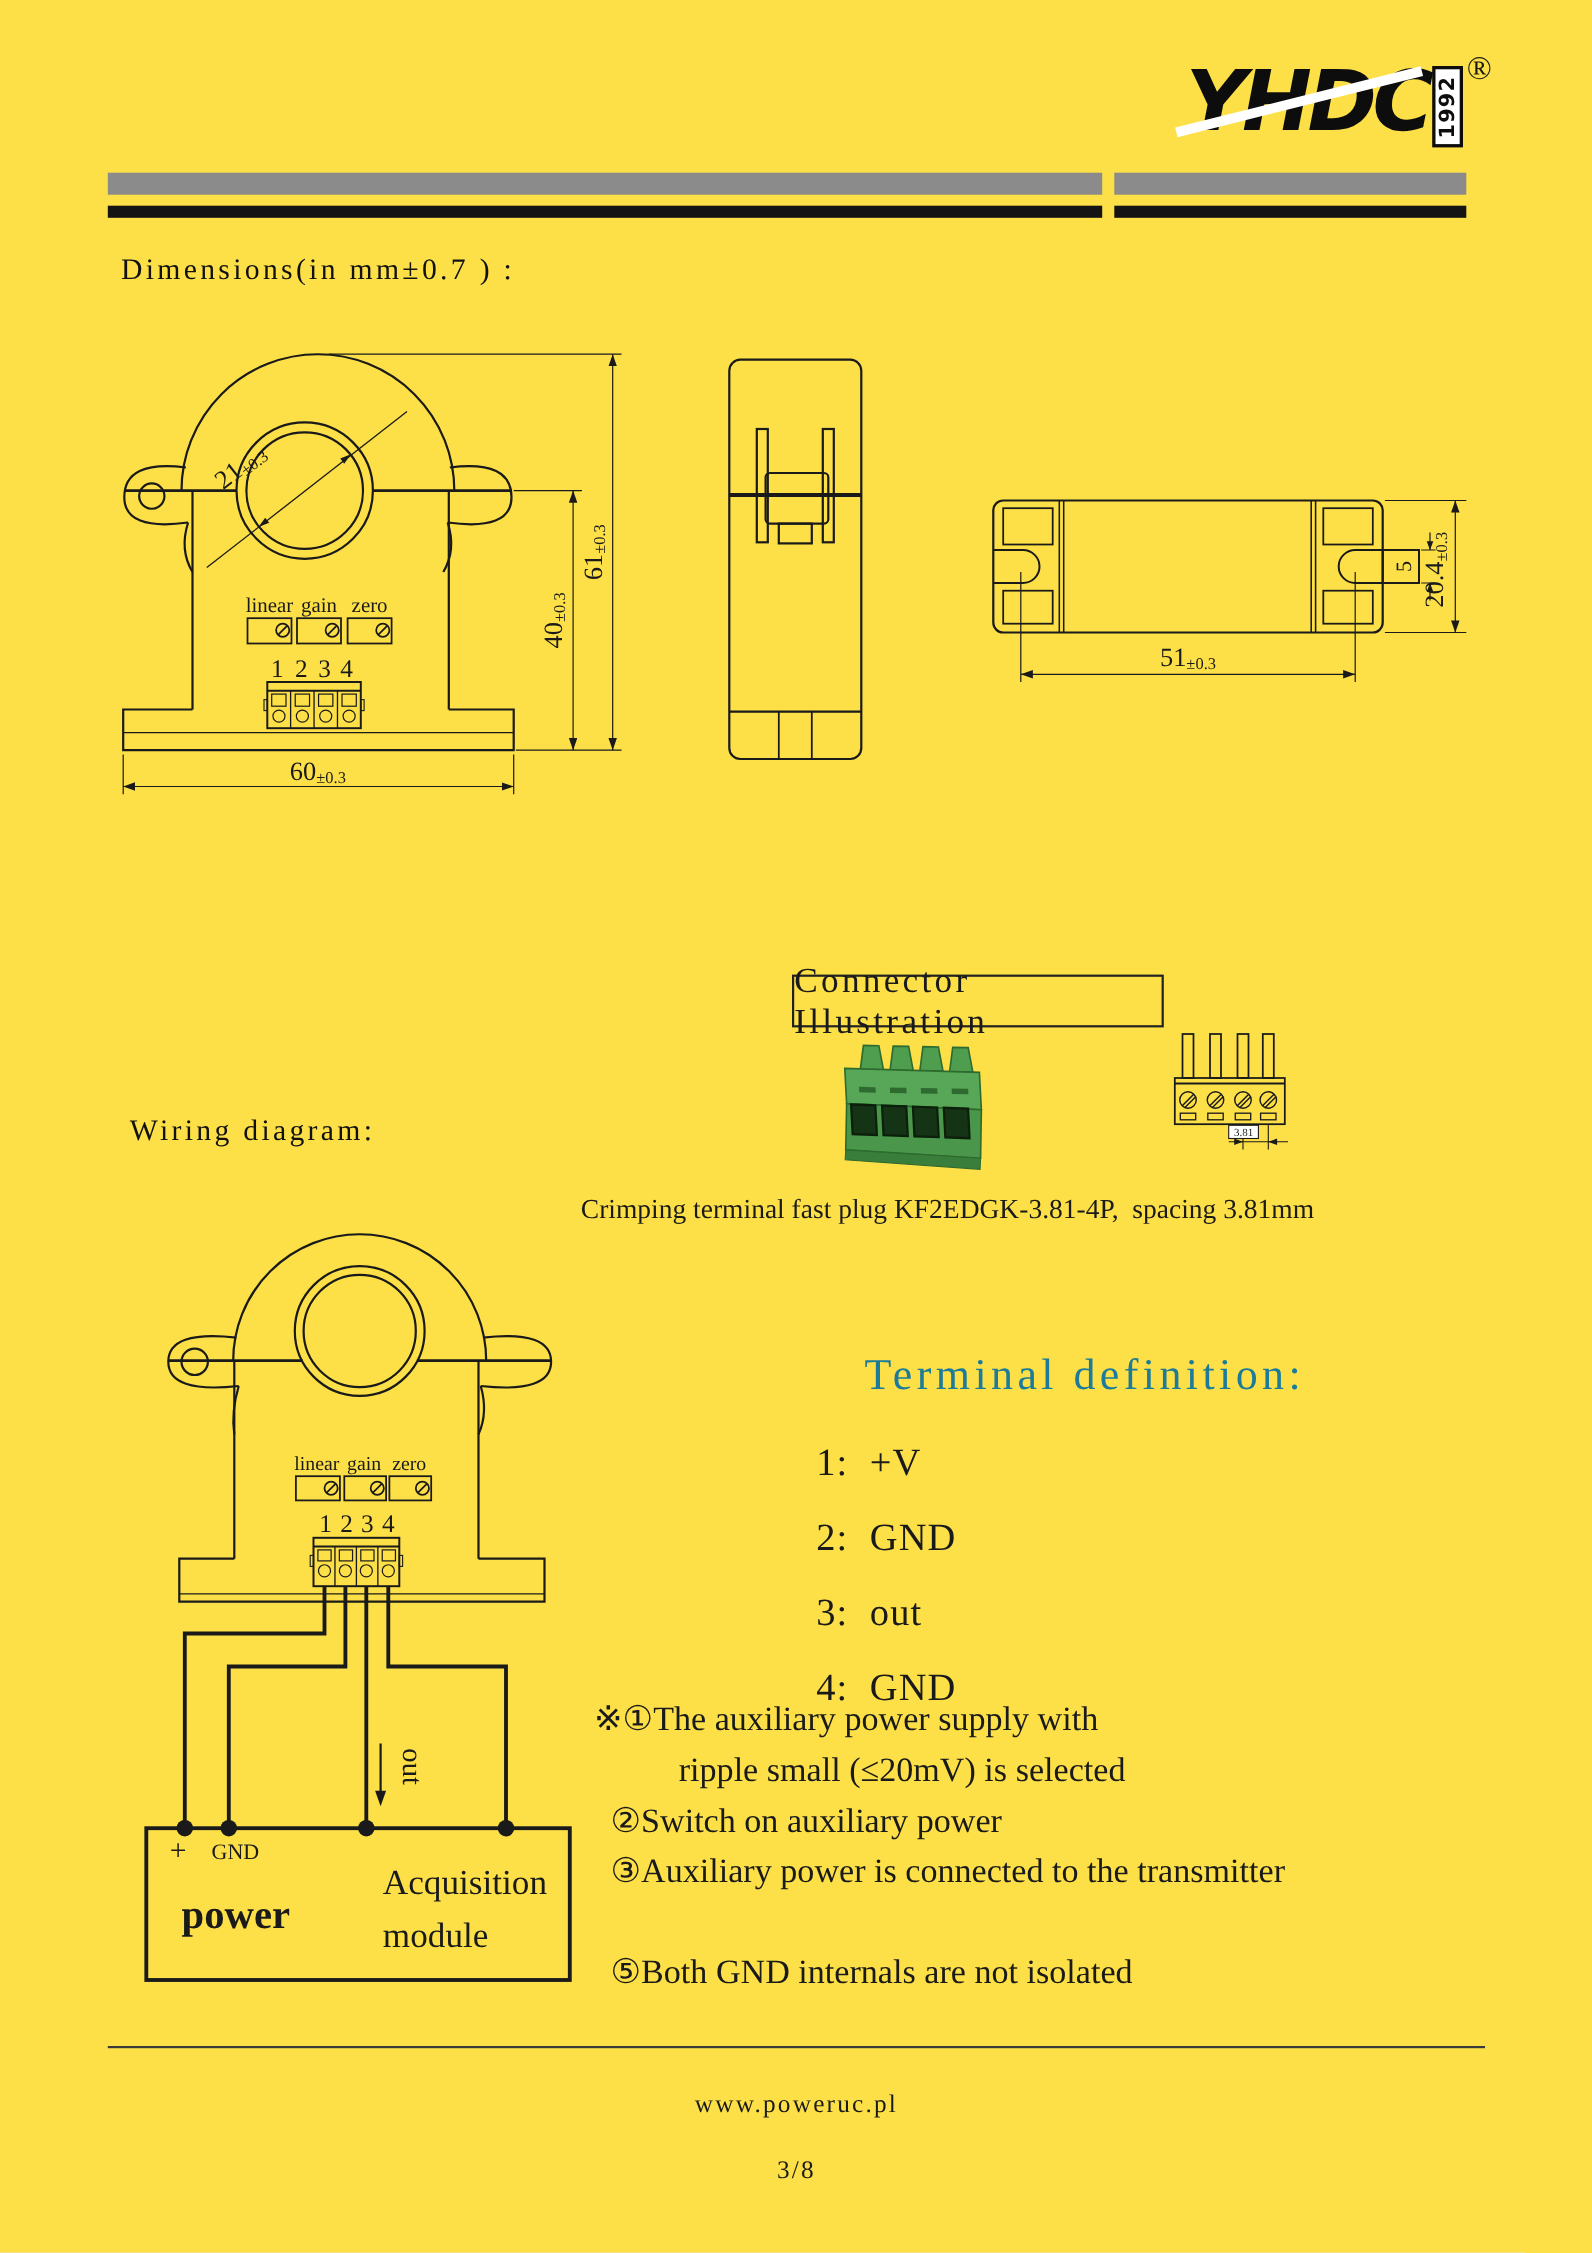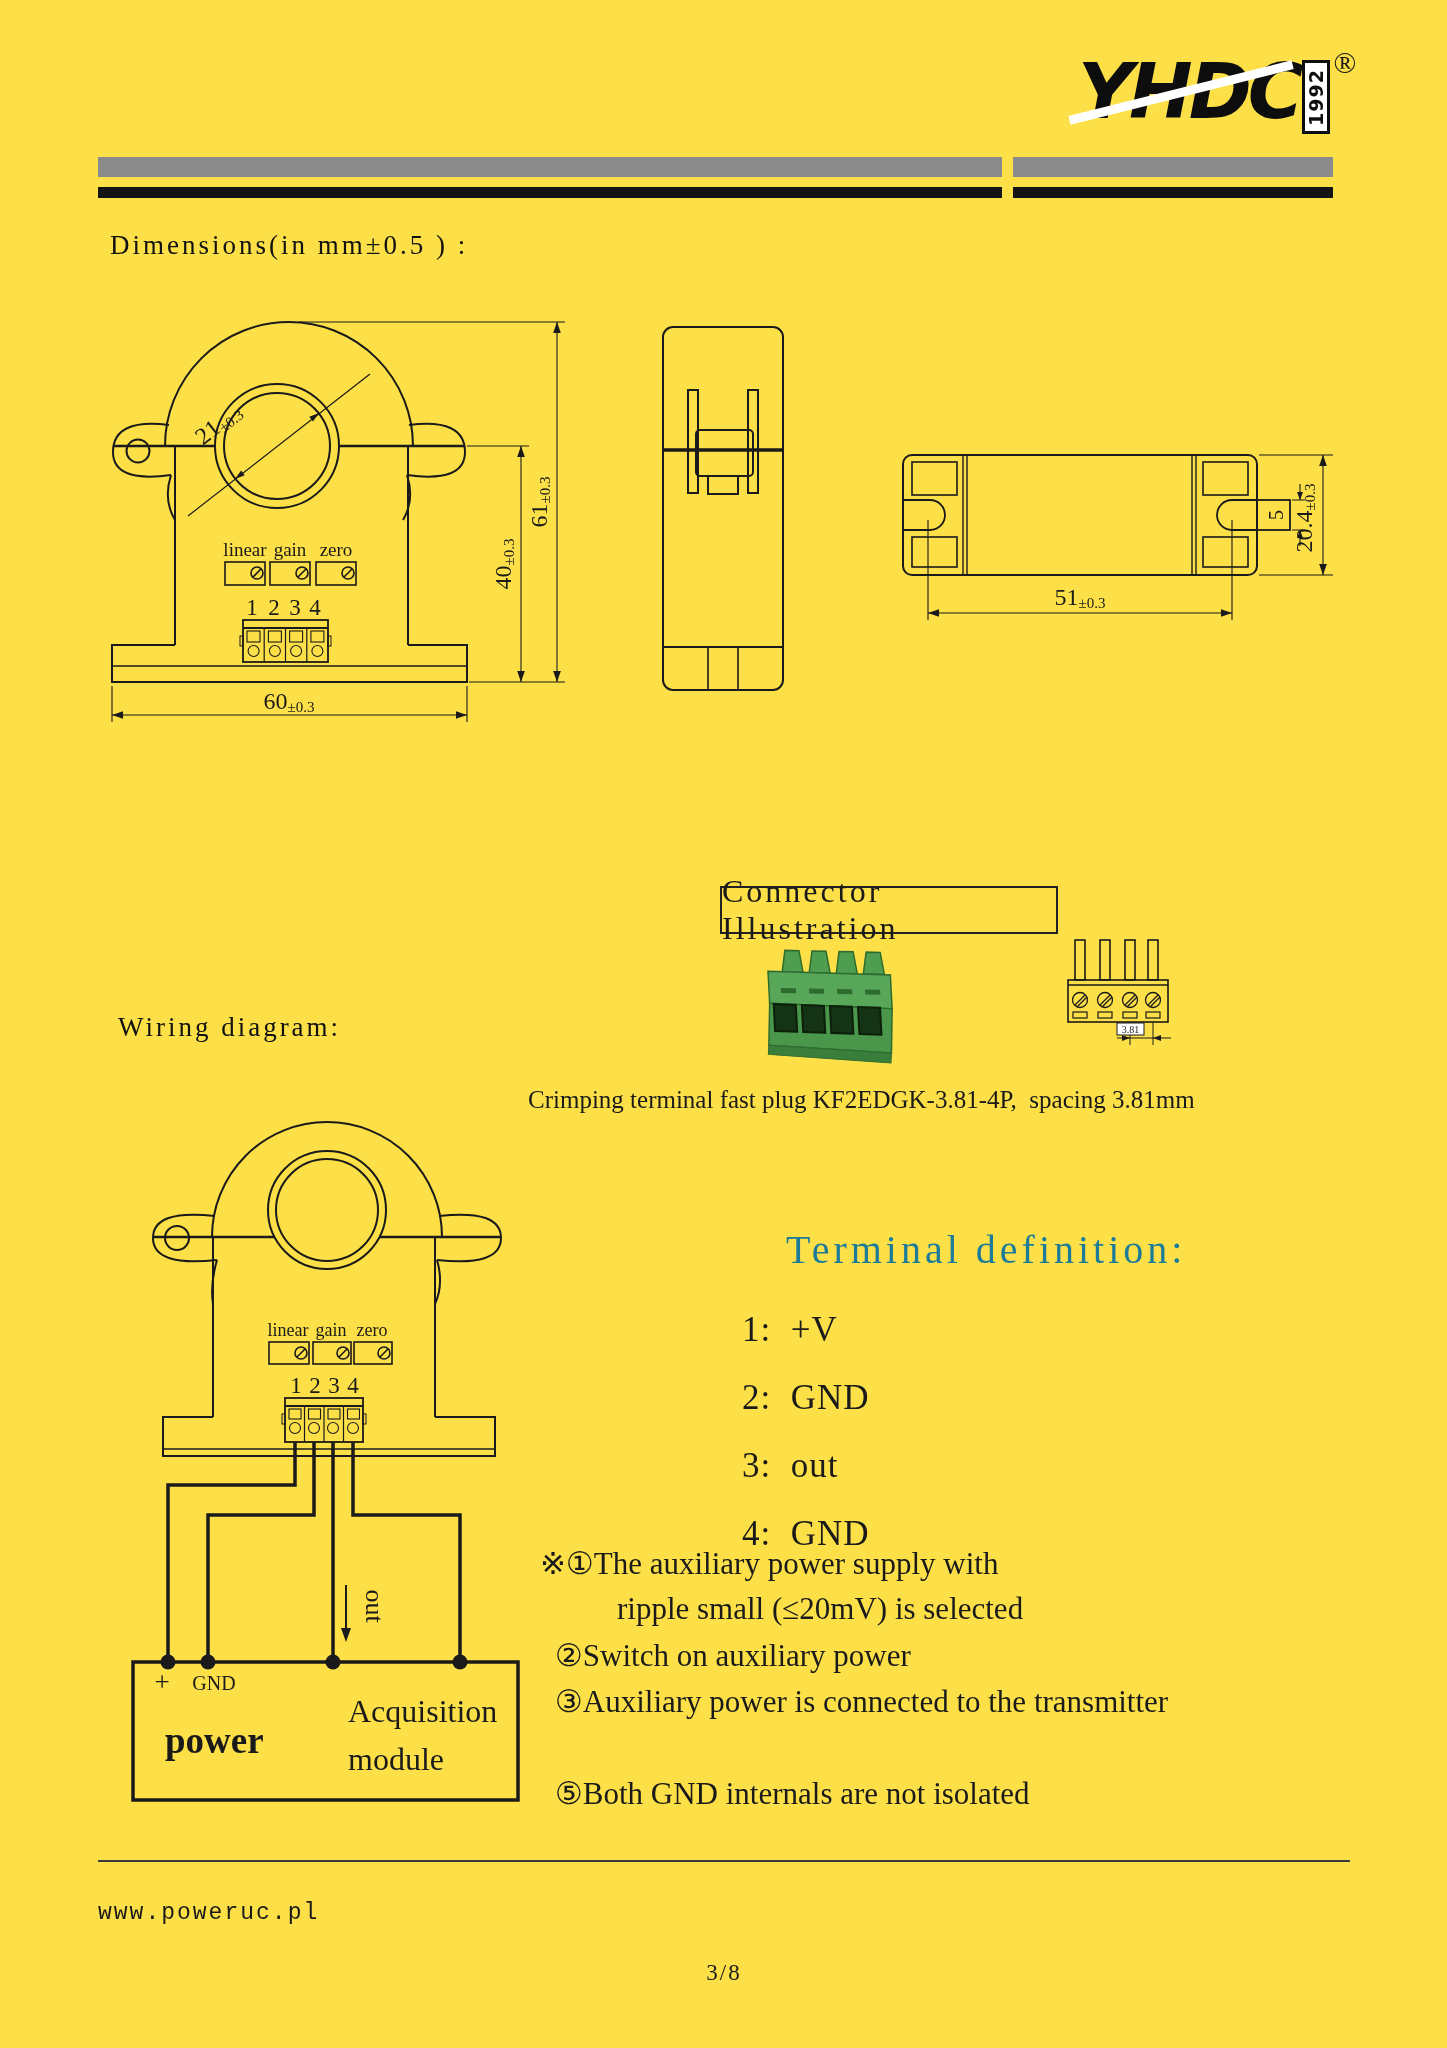--- a/index.html
+++ b/index.html
@@ -65,21 +65,21 @@
         <span class="logo-year">1992</span>
       </div>
     </div>
     <div class="logo-r">®</div>
   </div>
   <div class="bar" style="left:98px;top:157px;width:904px;"></div>
   <div class="bar" style="left:1013px;top:157px;width:320px;"></div>
   <div class="bar black" style="left:98px;top:187px;width:904px;"></div>
   <div class="bar black" style="left:1013px;top:187px;width:320px;"></div>
 
-  <div class="abs sec-title pre" style="left:110px;top:230px;">Dimensions(in mm±0.5 ) :</div>
+  <div class="abs sec-title pre" style="left:110px;top:230px;">Dimensions(in mm±0.7 ) :</div>
 
   <svg style="left:85px;top:262px;" width="500" height="480" viewBox="0 0 500 480">
     <g fill="none" stroke="#1a1a1a" stroke-width="2">
 
       <path d="M80,184 A124,124 0 0 1 328,184"></path>
 
       <path d="M84,163 Q28,156 28,190 Q28,221 86,213"></path>
       <path d="M86,213 Q78,238 90,258"></path>
       <path d="M324,163 Q380,156 380,190 Q380,221 322,213"></path>
       <path d="M322,213 Q330,238 318,258"></path>
@@ -357,16 +357,16 @@
   <div class="abs term-item pre" style="left:742px;top:1446px;">3:  out</div>
   <div class="abs term-item pre" style="left:742px;top:1514px;">4:  GND</div>
 
   <div class="abs note-line" style="left:540px;top:1545px;">※①The auxiliary power supply with</div>
   <div class="abs note-line" style="left:617px;top:1591px;">ripple small (≤20mV) is selected</div>
   <div class="abs note-line" style="left:555px;top:1637px;">②Switch on auxiliary power</div>
   <div class="abs note-line" style="left:555px;top:1683px;">③Auxiliary power is connected to the transmitter</div>
   <div class="abs note-line" style="left:555px;top:1775px;">⑤Both GND internals are not isolated</div>
 
   <div class="footer-line"></div>
-  <div class="abs footer-text" style="left:98px;top:1900px;width:1252px;font-family:Liberation Mono, monospace;">www.poweruc.pl</div>
+  <div class="abs footer-text" style="left:98px;top:1900px;width:1252px;text-align:center;">www.poweruc.pl</div>
   <div class="abs footer-text" style="left:98px;top:1960px;width:1252px;text-align:center;">3/8</div>
 
 </div>
 
 </body></html>

